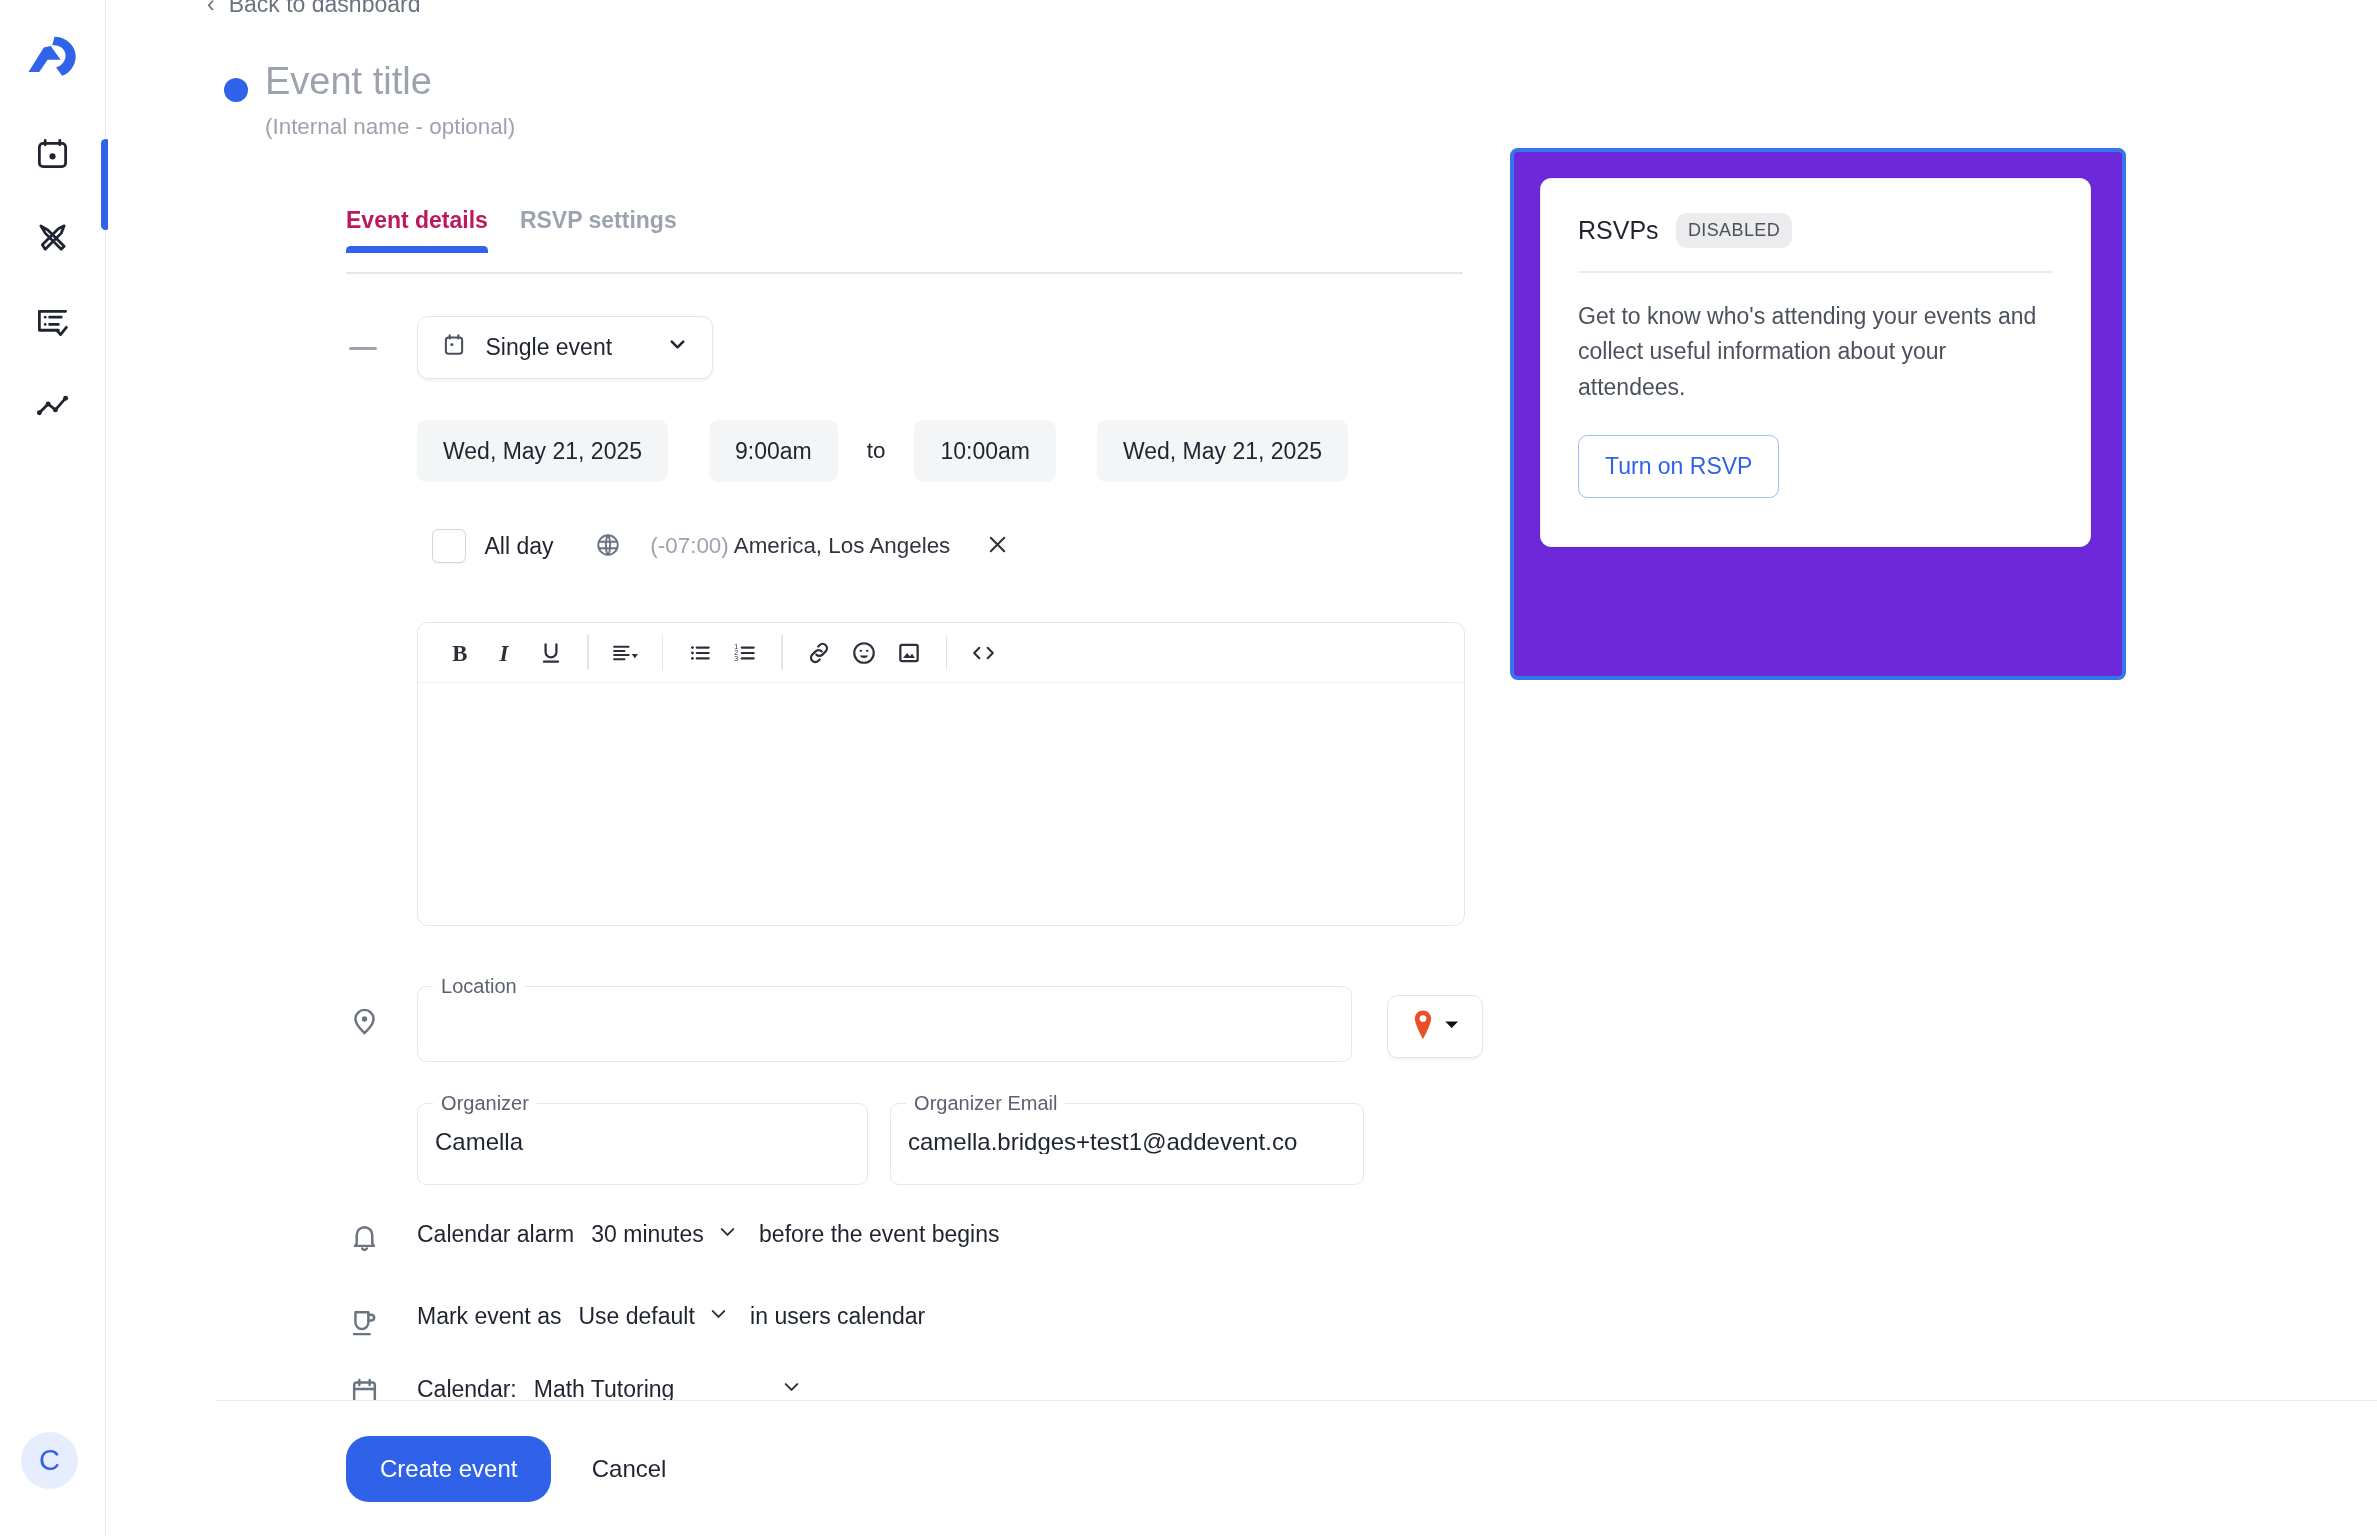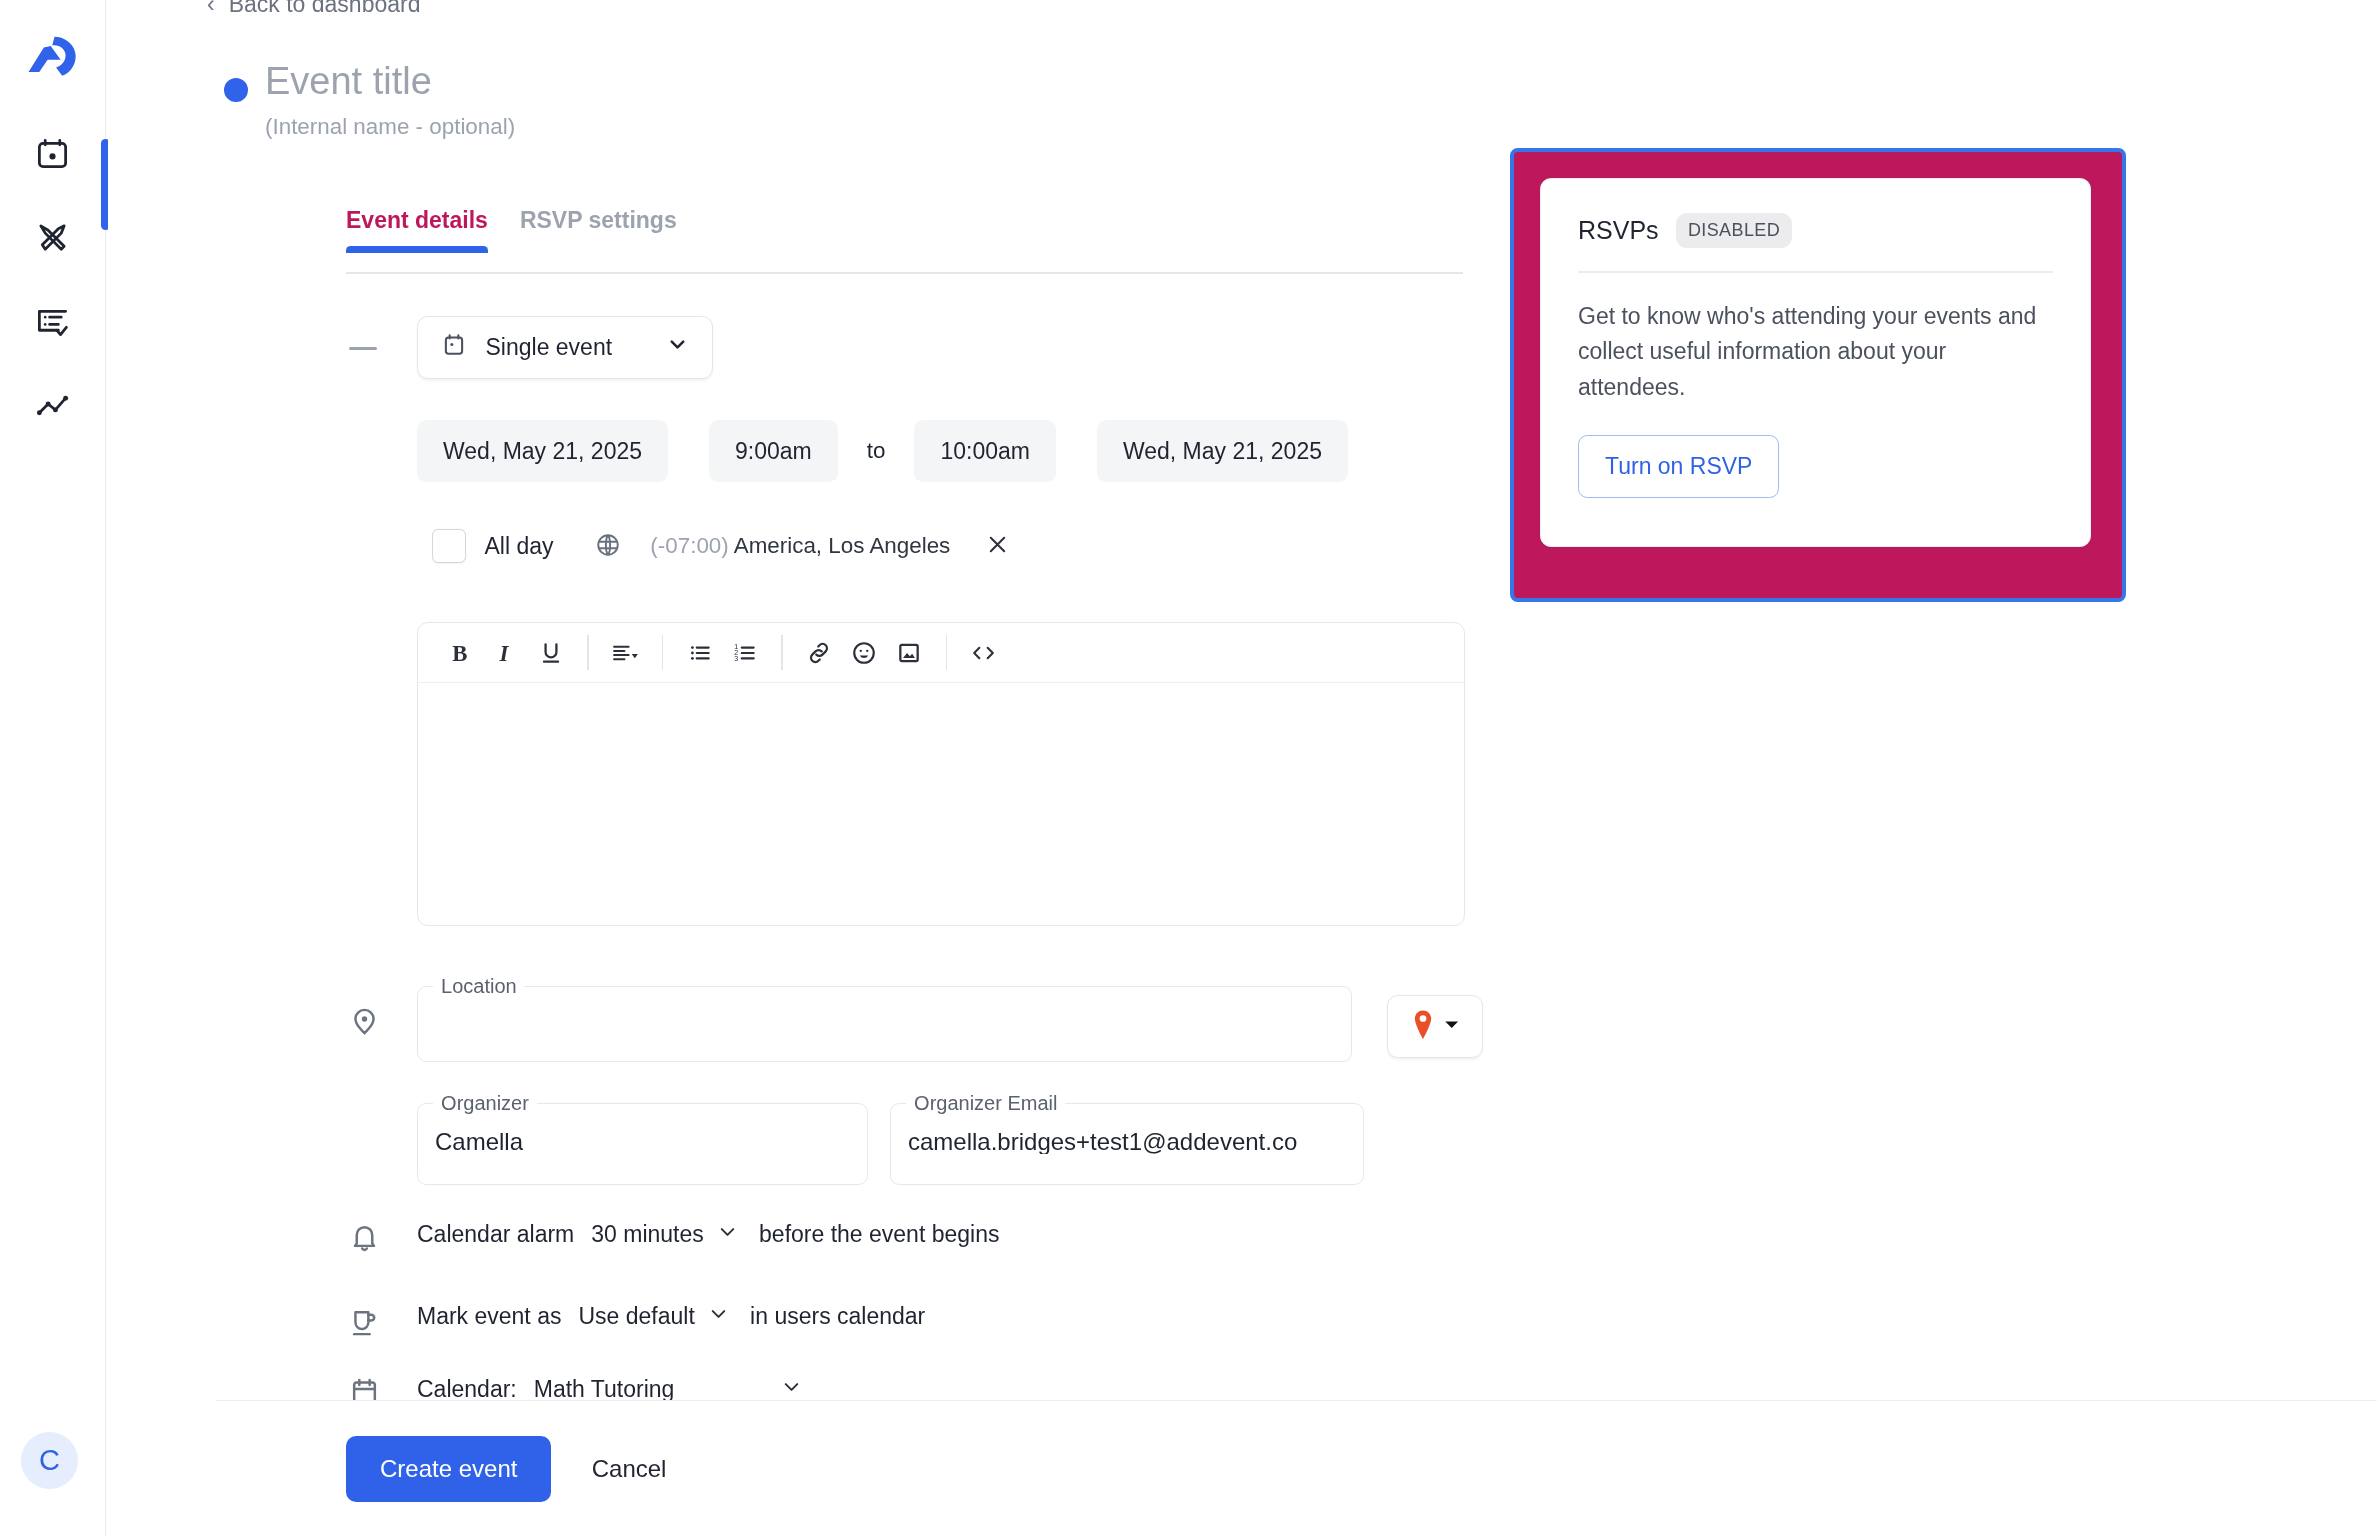--- a/index.html
+++ b/index.html
@@ -133,33 +133,33 @@
   .simple-row .chev { margin-right: 20px; }
   .inline-select { display:flex; align-items:center; cursor:pointer; }
 
   
   .footer {
     position: absolute; left: 108px; right: 0; bottom: 0; height: 137px;
     background: #fff; border-top: 1.5px solid #eceef0;
     display: flex; align-items: center; padding-left: 130px; gap: 28px;
   }
   .btn-primary {
-    background: #2f62e8; color: #fff; border: none; border-radius: 10px;
+    background: #2f62e8; color: #fff; border: none; border-radius: 23px;
     height: 66px; padding: 0 34px; font-size: 24px; cursor: pointer;
     font-family: "Liberation Sans", sans-serif;
   }
   .btn-text {
     background: none; border: none; color: #1f2430; font-size: 24px; cursor: pointer;
     font-family: "Liberation Sans", sans-serif; padding: 0 12.3px;
   }
 
   
   .rsvp-outline {
-    position: absolute; left: 1402px; top: 148px; width: 616px; height: 454px;
-    border: 4.6px solid #3576e8; border-radius: 7.7px; background: #be185d;
+    position: absolute; left: 1402px; top: 148px; width: 616px; height: 532px;
+    border: 4.6px solid #3576e8; border-radius: 7.7px; background: #6d28d9;
   }
   .rsvp-card {
     position: absolute; left: 26px; top: 26px; width: 551px; height: 369px;
     border: 1.5px solid #eceef0; border-radius: 10.8px; background: #fff;
     box-shadow: 0 0.8px 2.3px rgba(16,24,40,0.06);
     padding: 34px 37px;
   }
   .rsvp-head { display:flex; align-items:center; gap: 17px; }
   .rsvp-title { font-size: 25px; color: #1f2430; }
   .rsvp-badge {

